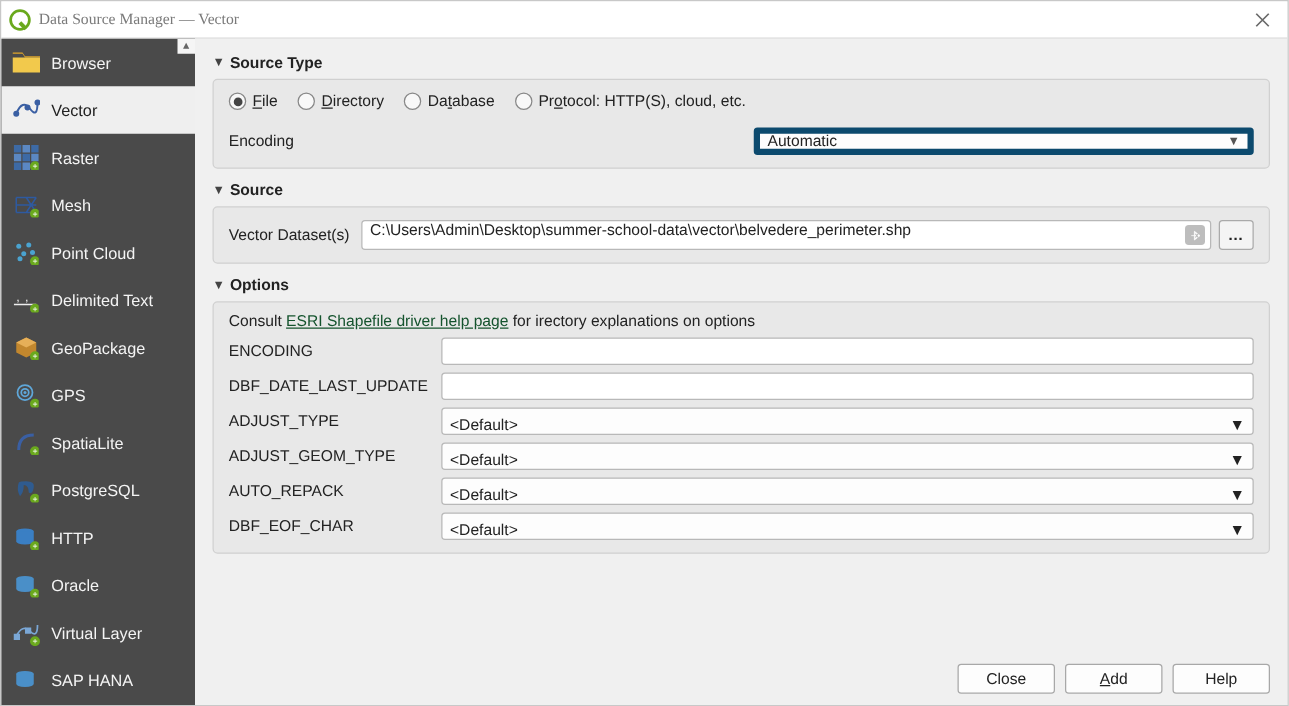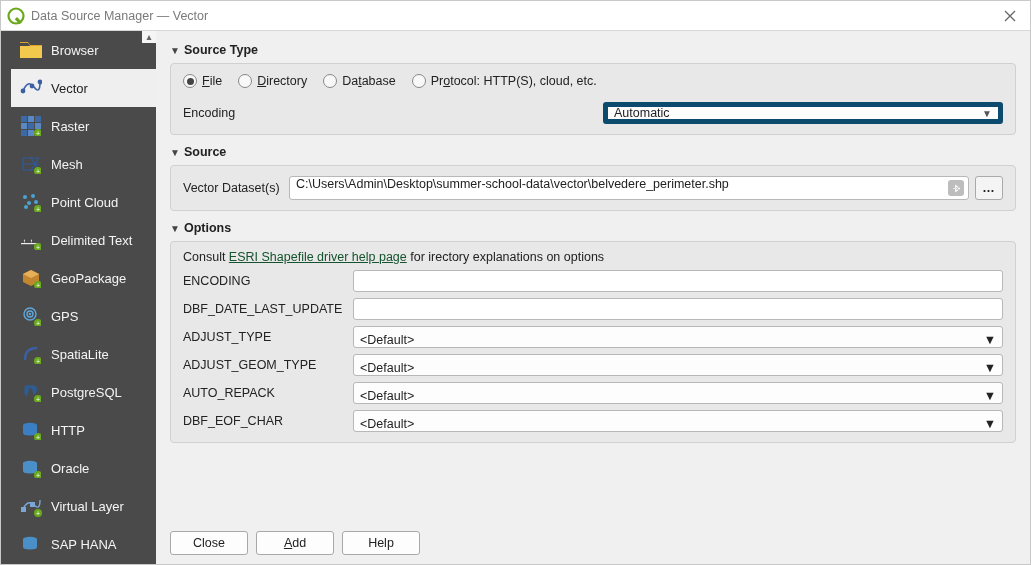--- a/index.html
+++ b/index.html
@@ -13,20 +13,21 @@
     overflow: hidden;
     border: 1px solid #c8c8c8;
   }
   .titlebar {
     height: 30px;
     background: #fff;
     border-bottom: 1px solid #d7d7d7;
     display: flex;
     align-items: center;
     padding: 0 6px 0 6px;
+    font-family: Liberation Serif, serif;
   }
   .titlebar .app-icon {
     width: 18px; height: 18px;
     margin-right: 6px;
     display: inline-flex; align-items: center; justify-content: center;
   }
   .titlebar .title { color: #7a7a7a; font-size: 12.5px; }
   .titlebar .close-icon {
     margin-left: auto;
     width: 28px; height: 28px;
@@ -59,21 +60,20 @@
     width: 14px;
   }
   .side-item {
     display: flex;
     align-items: center;
     height: 38px;
     padding: 0 8px;
     cursor: pointer;
     gap: 8px;
     color: #f4f4f4;
-    margin-left: 10px;
   }
   .side-item.selected {
     background: #efefef;
     color: #222;
   }
   .side-item.browser .side-icon svg rect { fill: #f2c94c; }
   .side-item.browser .side-icon svg polygon { fill: #dfa52a; }
   .side-label { font-size: 13px; }
   .side-icon { width: 24px; height: 24px; display: inline-flex; align-items: center; justify-content: center; }
   .content {
@@ -154,20 +154,21 @@
     padding: 0 6px;
   }
   .opt-select {
     height: 22px; background: #fdfdfd; border: 1px solid #b8b8b8; border-radius: 3px;
     padding: 0 6px; display: flex; align-items: flex-end; justify-content: space-between;
     font-size: 12.5px;
   }
   .bottom-buttons {
     margin-top: auto;
     display: flex;
+    justify-content: flex-end;
     gap: 8px;
     padding-top: 8px;
   }
   .btn {
     min-width: 78px; height: 24px;
     border: 1px solid #a8a8a8; border-radius: 3px; background: #fdfdfd;
     display: inline-flex; align-items: center; justify-content: center;
     font-size: 12.5px; cursor: pointer;
   }
   .btn .accel { text-decoration: underline; }

